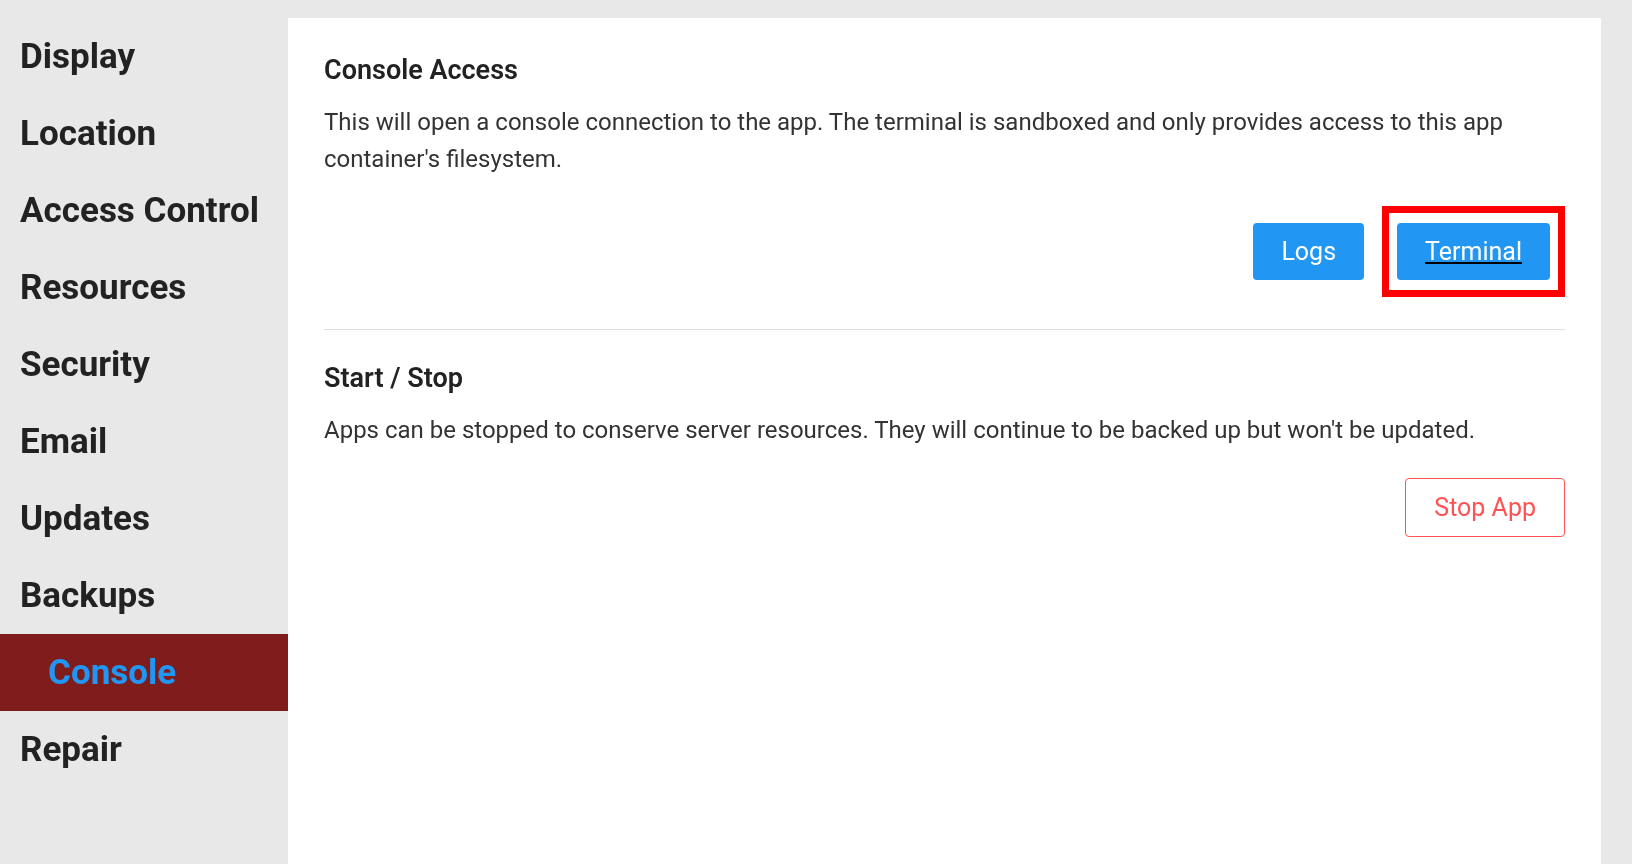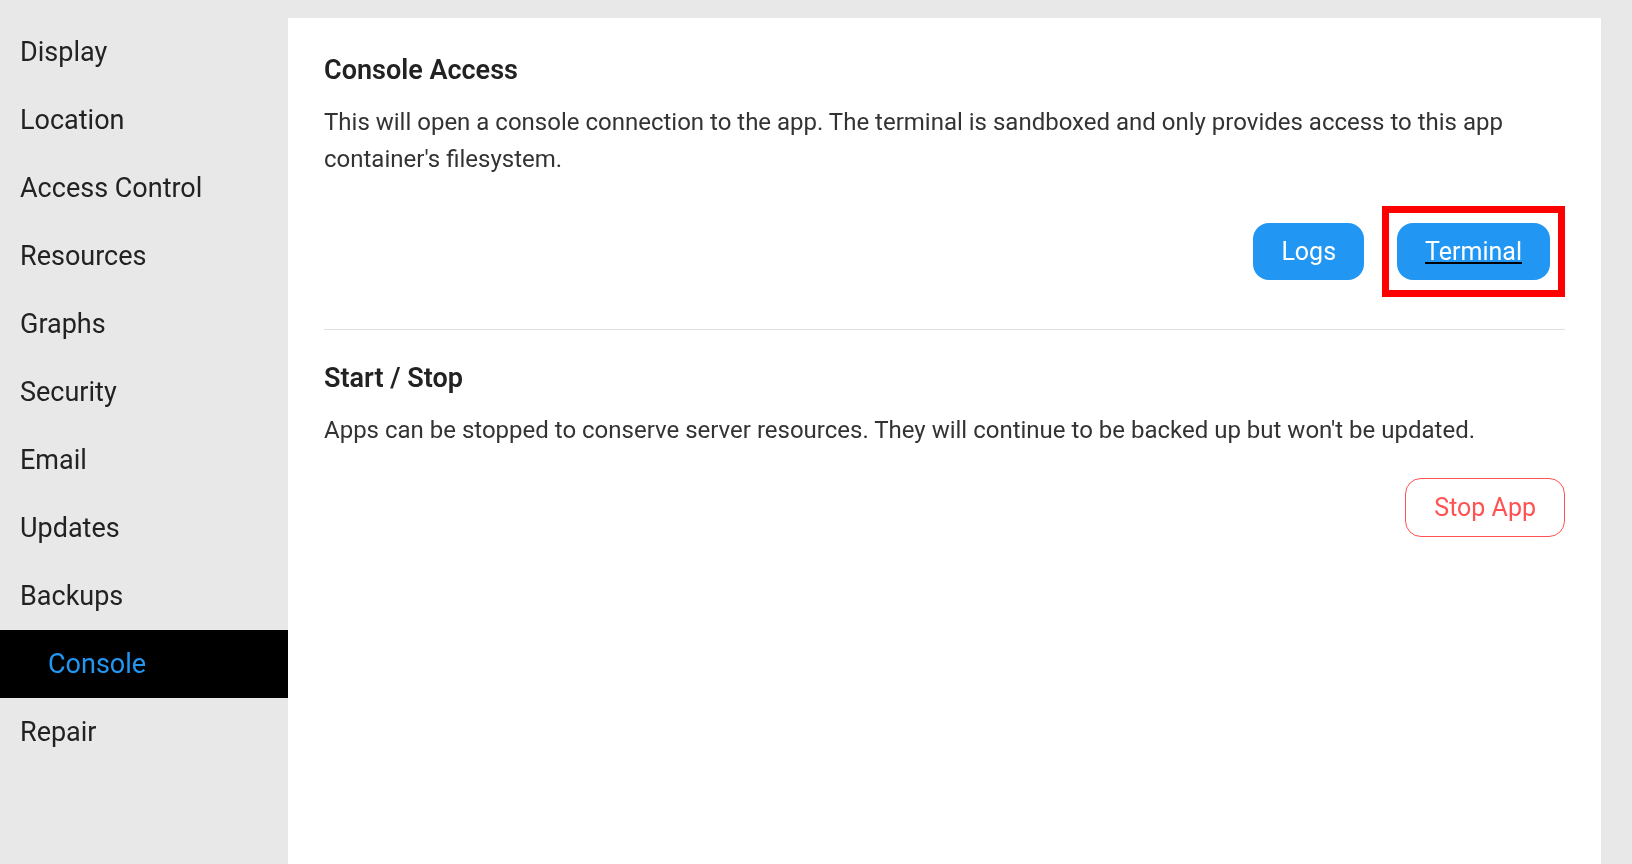--- a/index.html
+++ b/index.html
@@ -16,27 +16,28 @@
     height: 100%;
     padding-top: 18px;
   }
   .sidebar {
     width: 288px;
     flex: 0 0 288px;
     background: #e8e8e8;
   }
   .sidebar-item {
     padding: 18px 20px;
-    font-size: 27px;
+    font-size: 35px;
     color: #222;
     cursor: pointer;
     background: #e8e8e8;
+    font-weight: bold;
   }
   .sidebar-item.active {
-    background: #000000;
+    background: #7f1d1d;
     color: #2196f3;
     padding-left: 48px;
   }
   .content {
     flex: 1;
     background: #ffffff;
     margin-right: 31px;
     padding: 36px 36px 36px 36px;
   }
   .section {
@@ -63,21 +64,21 @@
     justify-content: flex-end;
     gap: 18px;
     align-items: center;
   }
   .btn {
     display: inline-flex;
     align-items: center;
     justify-content: center;
     font-size: 25px;
     padding: 14px 28px;
-    border-radius: 16px;
+    border-radius: 4px;
     cursor: pointer;
     border: none;
     font-family: inherit;
   }
   .btn-primary {
     background: #2196f3;
     color: #ffffff;
   }
   .btn-danger-outline {
     background: #ffffff;
@@ -101,23 +102,20 @@
       <span>Display</span>
     </div>
     <div class="sidebar-item">
       <span>Location</span>
     </div>
     <div class="sidebar-item">
       <span>Access Control</span>
     </div>
     <div class="sidebar-item">
       <span>Resources</span>
-    </div>
-    <div class="sidebar-item">
-      <span>Graphs</span>
     </div>
     <div class="sidebar-item">
       <span>Security</span>
     </div>
     <div class="sidebar-item">
       <span>Email</span>
     </div>
     <div class="sidebar-item">
       <span>Updates</span>
     </div>

